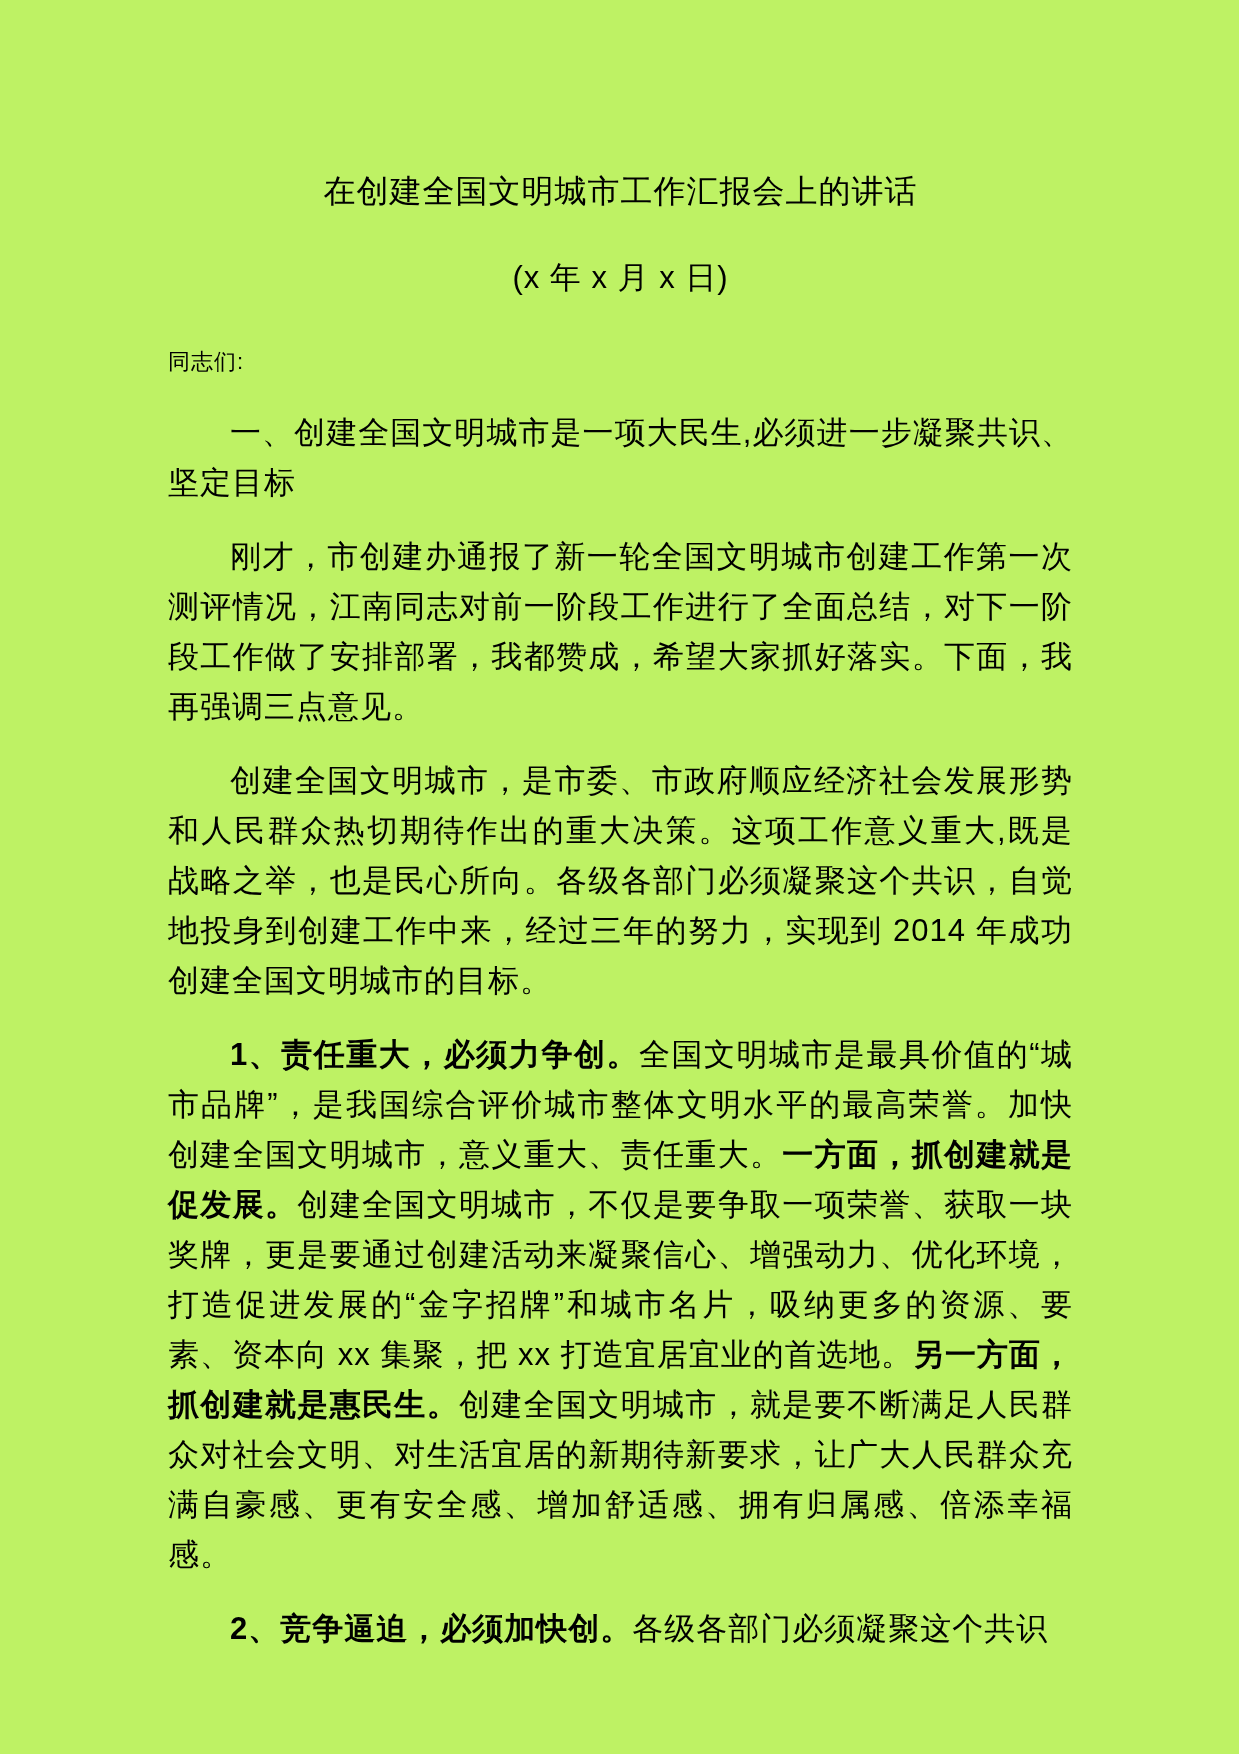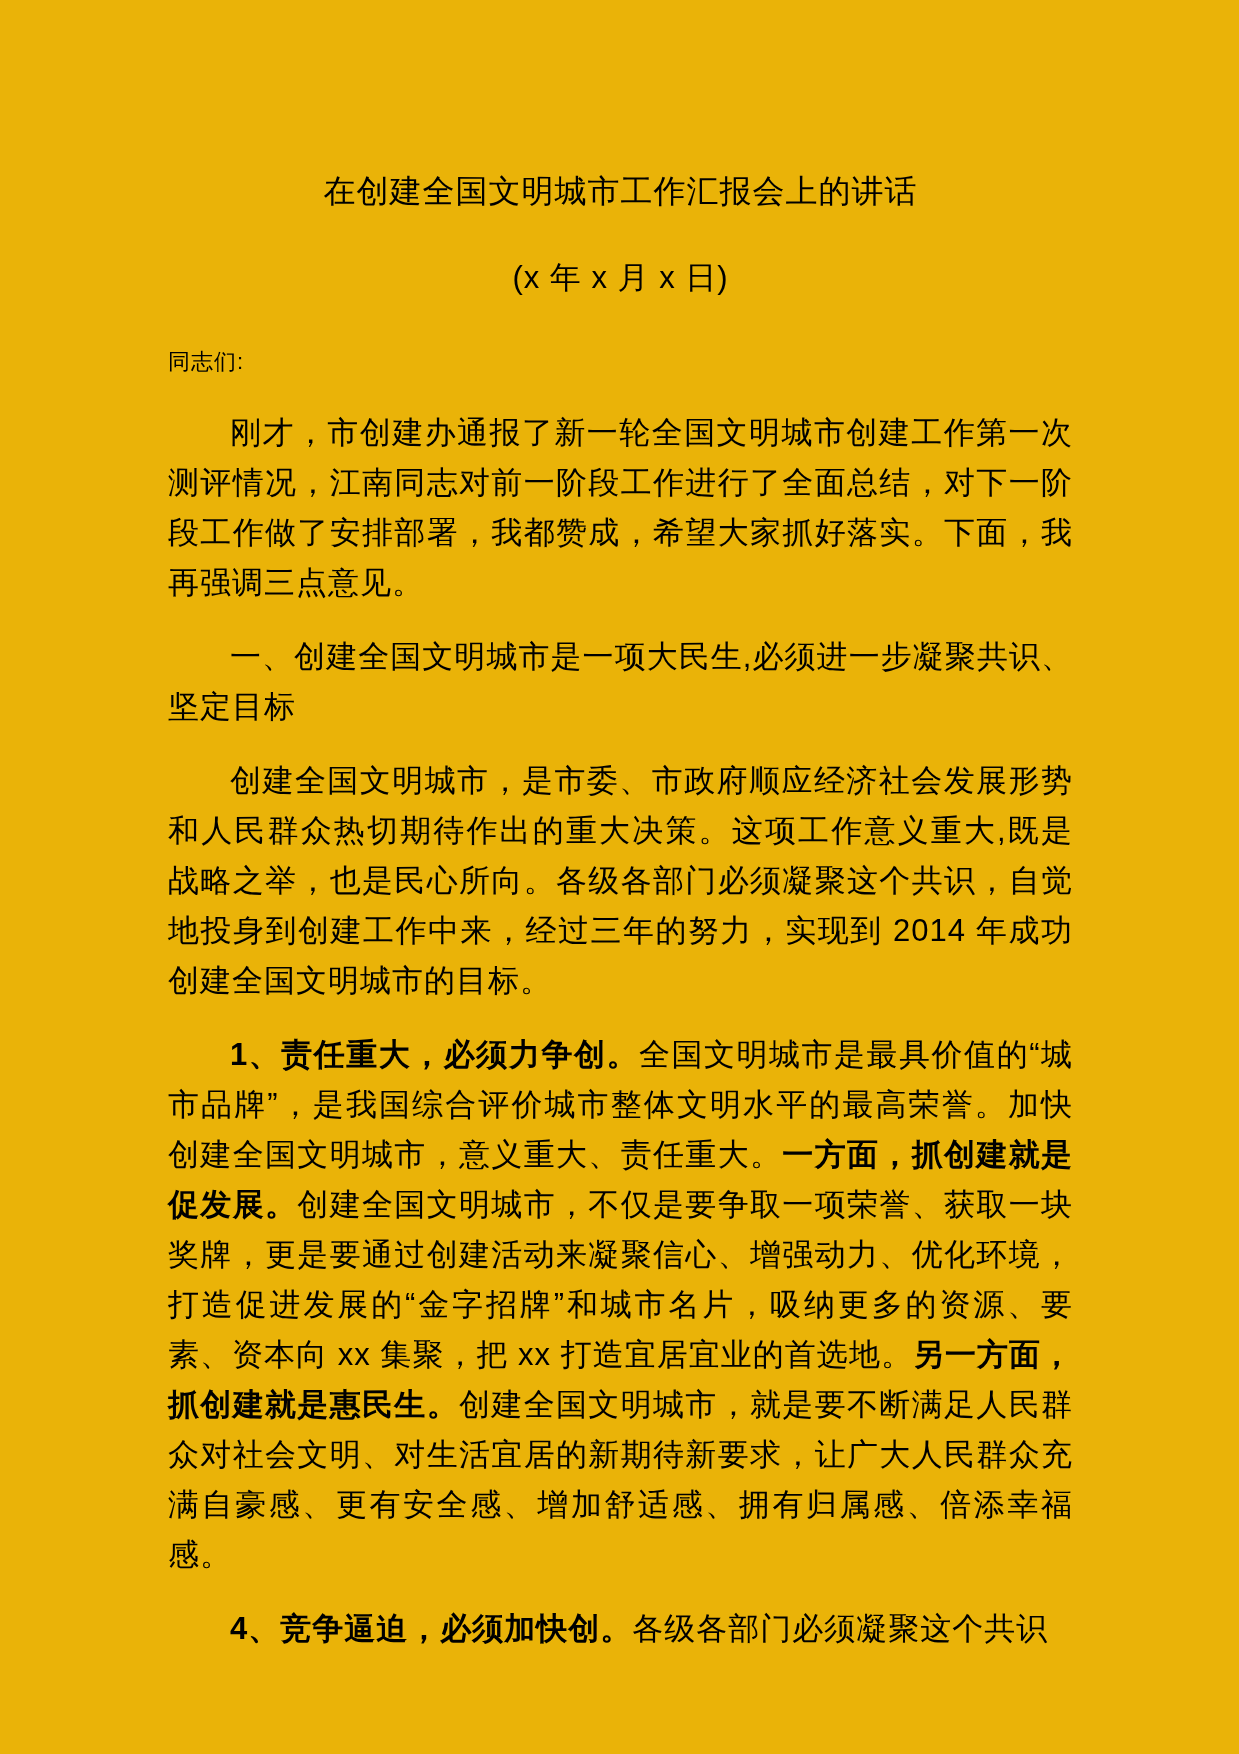--- a/index.html
+++ b/index.html
@@ -5,21 +5,21 @@
   html, body {
     margin: 0;
     padding: 0;
     background: #ffffff;
   }
   .page {
     position: relative;
     width: 1239px;
     height: 1754px;
     margin: 0 auto;
-    background: #eab308;
+    background: #bef264;
     color: #000000;
     box-sizing: border-box;
     padding: 170px 166px 40px 168px;
     font-family: "Liberation Sans", "DejaVu Sans", sans-serif;
     overflow: hidden;
   }
   .doc-title {
     margin: 0;
     font-size: 32px;
     font-weight: 400;
@@ -56,19 +56,19 @@
 <body>
 
 <div class="page">
   <h1 class="doc-title">在创建全国文明城市工作汇报会上的讲话</h1>
 
   <p class="date-line">(x 年 x 月 x 日)</p>
 
   <p class="salutation">同志们:</p>
 
   <div>
+      <p class="para heading"><span>一、创建全国文明城市是一项大民生,必须进一步凝聚共识、坚定目标</span></p>
       <p class="para body"><span>刚才，市创建办通报了新一轮全国文明城市创建工作第一次测评情况，江南同志对前一阶段工作进行了全面总结，对下一阶段工作做了安排部署，我都赞成，希望大家抓好落实。下面，我再强调三点意见。</span></p>
-      <p class="para heading"><span>一、创建全国文明城市是一项大民生,必须进一步凝聚共识、坚定目标</span></p>
       <p class="para body"><span>创建全国文明城市，是市委、市政府顺应经济社会发展形势和人民群众热切期待作出的重大决策。这项工作意义重大,既是战略之举，也是民心所向。各级各部门必须凝聚这个共识，自觉地投身到创建工作中来，经过三年的努力，实现到 2014 年成功创建全国文明城市的目标。</span></p>
       <p class="para body"><strong>1、责任重大，必须力争创。</strong><span>全国文明城市是最具价值的“城市品牌”，是我国综合评价城市整体文明水平的最高荣誉。加快创建全国文明城市，意义重大、责任重大。</span><strong>一方面，抓创建就是促发展。</strong><span>创建全国文明城市，不仅是要争取一项荣誉、获取一块奖牌，更是要通过创建活动来凝聚信心、增强动力、优化环境，打造促进发展的“金字招牌”和城市名片，吸纳更多的资源、要素、资本向 xx 集聚，把 xx 打造宜居宜业的首选地。</span><strong>另一方面，抓创建就是惠民生。</strong><span>创建全国文明城市，就是要不断满足人民群众对社会文明、对生活宜居的新期待新要求，让广大人民群众充满自豪感、更有安全感、增加舒适感、拥有归属感、倍添幸福感。</span></p>
-      <p class="para body"><strong>4、竞争逼迫，必须加快创。</strong><span>各级各部门必须凝聚这个共识</span></p>
+      <p class="para body"><strong>2、竞争逼迫，必须加快创。</strong><span>各级各部门必须凝聚这个共识</span></p>
     </div>
 </div>
 
 </body></html>

